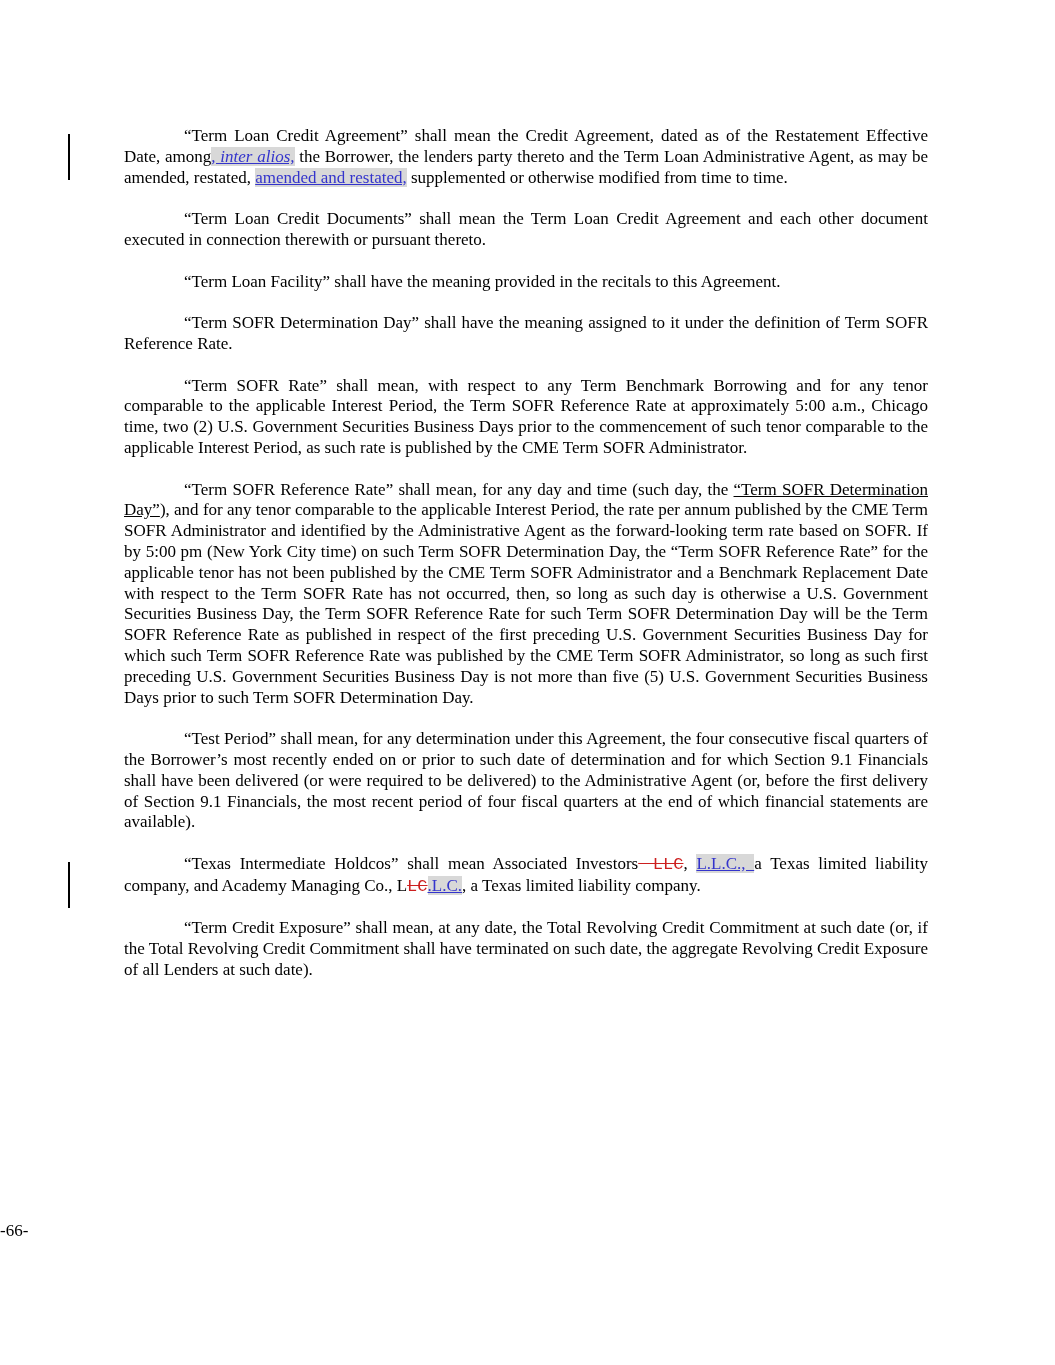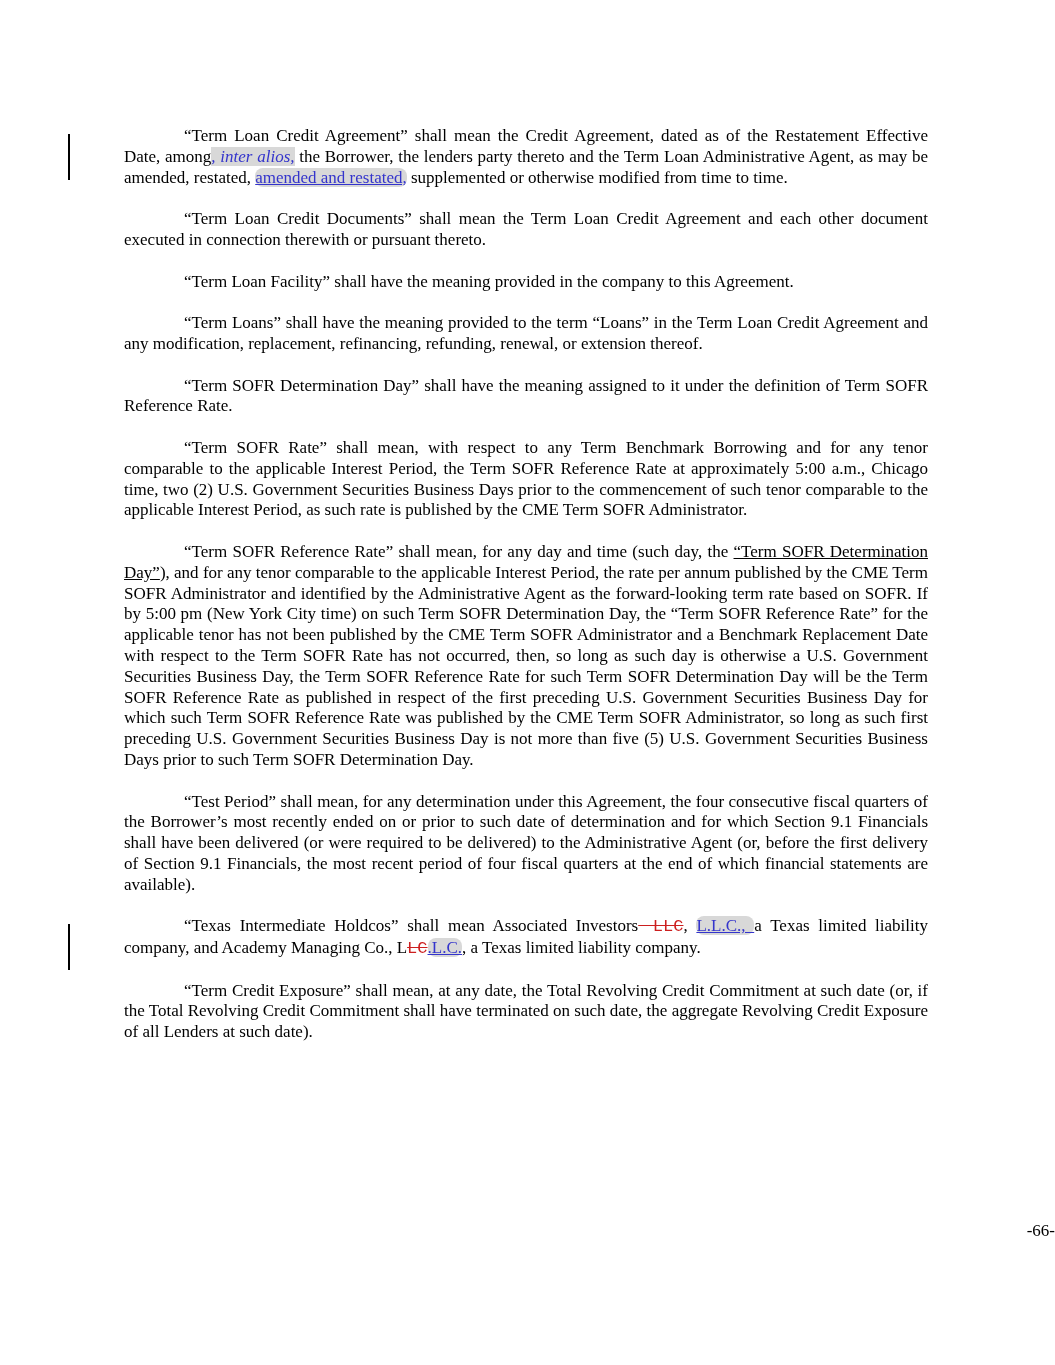--- a/index.html
+++ b/index.html
@@ -32,25 +32,25 @@
     text-indent: 60px;
   }
   p.para span { text-indent: 0; }
   .plain { }
   .bold { font-weight: 400; }
   .ins {
     color: var(--ins-blue, #3434cc);
     background: var(--hl-gray, #d8d8d8);
     text-decoration: underline;
     text-decoration-color: var(--ins-blue, #3434cc);
-    border-radius: 8px;
   }
   .insItalic {
     color: var(--ins-blue, #3434cc);
     background: var(--hl-gray, #d8d8d8);
+    text-decoration: underline;
     text-decoration-color: var(--ins-blue, #3434cc);
     font-style: italic;
   }
   .del {
     color: var(--del-red, #cc1f1f);
     text-decoration: line-through;
     text-decoration-color: var(--del-red, #cc1f1f);
     font-family: Liberation Mono, monospace;
   }
   .underline { text-decoration: underline; }
@@ -60,34 +60,33 @@
     top: 8px;
     width: 2px;
     height: 46px;
     background: #000;
   }
   .footer {
     position: absolute;
     top: 1221px;
     left: 0;
     width: 100%;
-    text-align: right;
+    text-align: left;
     font-size: 17px;
     line-height: 20.8px;
   }
 </style>
 </head>
 <body>
 
 <div class="page">
   <div class="content">
       <p class="para"><span class="change-bar"></span><span class="plain">“</span><span class="bold">Term Loan Credit Agreement</span><span class="plain">” shall mean the Credit Agreement, dated as of the Restatement Effective Date, among</span><span class="insItalic">, inter alios,</span><span class="plain"> the Borrower, the lenders party thereto and the Term Loan Administrative Agent, as may be amended, restated, </span><span class="ins">amended and restated,</span><span class="plain"> supplemented or otherwise modified from time to time.</span></p>
       <p class="para"><span class="plain">“</span><span class="bold">Term Loan Credit Documents</span><span class="plain">” shall mean the Term Loan Credit Agreement and each other document executed in connection therewith or pursuant thereto.</span></p>
-      <p class="para"><span class="plain">“</span><span class="bold">Term Loan Facility</span><span class="plain">” shall have the meaning provided in the company to this Agreement.</span></p>
-      <p class="para"><span class="plain">“</span><span class="bold">Term Loans</span><span class="plain">” shall have the meaning provided to the term “Loans” in the Term Loan Credit Agreement and any modification, replacement, refinancing, refunding, renewal, or extension thereof.</span></p>
+      <p class="para"><span class="plain">“</span><span class="bold">Term Loan Facility</span><span class="plain">” shall have the meaning provided in the recitals to this Agreement.</span></p>
       <p class="para"><span class="plain">“</span><span class="bold">Term SOFR Determination Day”</span><span class="plain"> shall have the meaning assigned to it under the definition of Term SOFR Reference Rate.</span></p>
       <p class="para"><span class="plain">“</span><span class="bold">Term SOFR Rate</span><span class="plain">” shall mean, with respect to any Term Benchmark Borrowing and for any tenor comparable to the applicable Interest Period, the Term SOFR Reference Rate at approximately 5:00 a.m., Chicago time, two (2) U.S. Government Securities Business Days prior to the commencement of such tenor comparable to the applicable Interest Period, as such rate is published by the CME Term SOFR Administrator.</span></p>
       <p class="para"><span class="plain">“</span><span class="bold">Term SOFR Reference Rate</span><span class="plain">” shall mean, for any day and time (such day, the </span><span class="underline">“Term SOFR Determination Day”</span><span class="plain">), and for any tenor comparable to the applicable Interest Period, the rate per annum published by the CME Term SOFR Administrator and identified by the Administrative Agent as the forward-looking term rate based on SOFR.  If by 5:00 pm (New York City time) on such Term SOFR Determination Day, the “Term SOFR Reference Rate” for the applicable tenor has not been published by the CME Term SOFR Administrator and a Benchmark Replacement Date with respect to the Term SOFR Rate has not occurred, then, so long as such day is otherwise a U.S. Government Securities Business Day, the Term SOFR Reference Rate for such Term SOFR Determination Day will be the Term SOFR Reference Rate as published in respect of the first preceding U.S. Government Securities Business Day for which such Term SOFR Reference Rate was published by the CME Term SOFR Administrator, so long as such first preceding U.S. Government Securities Business Day is not more than five (5) U.S. Government Securities Business Days prior to such Term SOFR Determination Day.</span></p>
       <p class="para"><span class="plain">“</span><span class="bold">Test Period</span><span class="plain">” shall mean, for any determination under this Agreement, the four consecutive fiscal quarters of the Borrower’s most recently ended on or prior to such date of determination and for which Section 9.1 Financials shall have been delivered (or were required to be delivered) to the Administrative Agent (or, before the first delivery of Section 9.1 Financials, the most recent period of four fiscal quarters at the end of which financial statements are available).</span></p>
       <p class="para"><span class="change-bar"></span><span class="plain">“</span><span class="bold">Texas Intermediate Holdcos</span><span class="plain">” shall mean Associated Investors</span><span class="del"> LLC</span><span class="plain">, </span><span class="ins">L.L.C., </span><span class="plain">a Texas limited liability company, and Academy Managing Co., L</span><span class="del">LC</span><span class="ins">.L.C.</span><span class="plain">, a Texas limited liability company.</span></p>
       <p class="para"><span class="plain">“</span><span class="bold">Term Credit Exposure</span><span class="plain">” shall mean, at any date, the Total Revolving Credit Commitment at such date (or, if the Total Revolving Credit Commitment shall have terminated on such date, the aggregate Revolving Credit Exposure of all Lenders at such date).</span></p>
     </div>
   <div class="footer">
     <span>-66-</span>
   </div>

